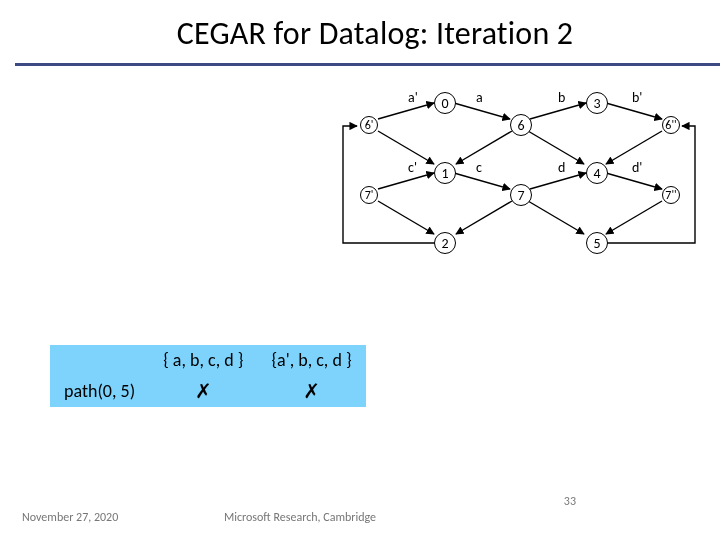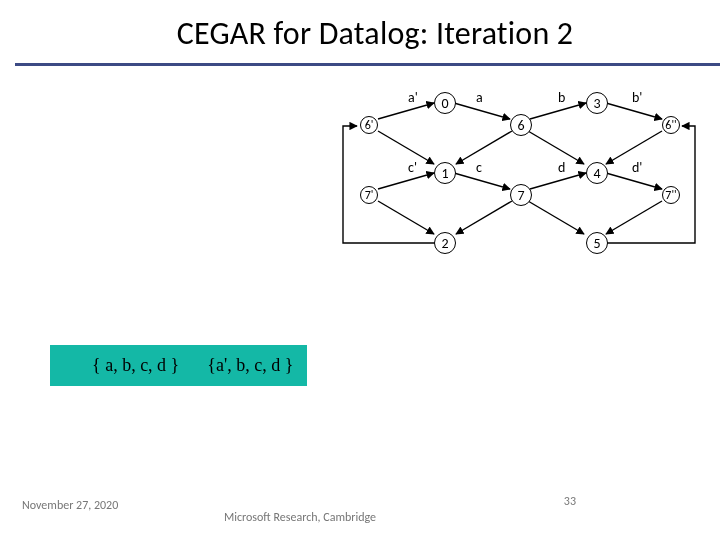--- a/index.html
+++ b/index.html
@@ -52,38 +52,37 @@
     width: 370px; height: 240px;
     z-index: 1;
   }
   .edge { stroke: #000; stroke-width: 1.4; fill: none; }
   .table-wrap {
     position: absolute;
     top: 345px; left: 50px;
   }
   table { border-collapse: collapse; }
   td, th {
-    padding: 10px 14px;
+    padding: 4px 14px;
     font-size: 18px;
     font-weight: normal;
     text-align: center;
-    background: #14b8a6;
-    font-family: Liberation Serif, serif;
+    background: #7dd3fc;
   }
   th { font-weight: normal; }
   td.left { text-align: left; }
   .xmark { font-size: 20px; }
   .footer {
     position: absolute;
     bottom: 16px; left: 0; width: 600px;
     font-size: 12px;
     color: #777;
   }
   .footer .date { position: absolute; left: 22px; }
-  .footer .venue { width: 100%; text-align: center; margin-top: 12px; }
+  .footer .venue { width: 100%; text-align: center; }
   .footer .num { position: absolute; right: 24px; bottom: 16px; }
 </style>
 </head>
 <body>
 
 <div class="title">CEGAR for Datalog: Iteration 2</div>
 
 <div class="graph">
   <svg class="edges" viewBox="0 0 370 240">
     <defs>
@@ -143,20 +142,25 @@
 </div>
 
 <div class="table-wrap">
   <table>
     <tbody>
         <tr>
       <th></th>
       <th>{ a, b, c, d }</th>
       <th>{a', b, c, d }</th>
     </tr>
+    <tr>
+      <td class="left">path(0, 5)</td>
+      <td class="xmark">✗</td>
+      <td class="xmark">✗</td>
+    </tr>
   </tbody>
     </table>
 </div>
 
 <div class="footer">
   <span class="date">November 27, 2020</span>
   <div class="venue">Microsoft Research, Cambridge</div>
   <span class="num">33</span>
 </div>
 

